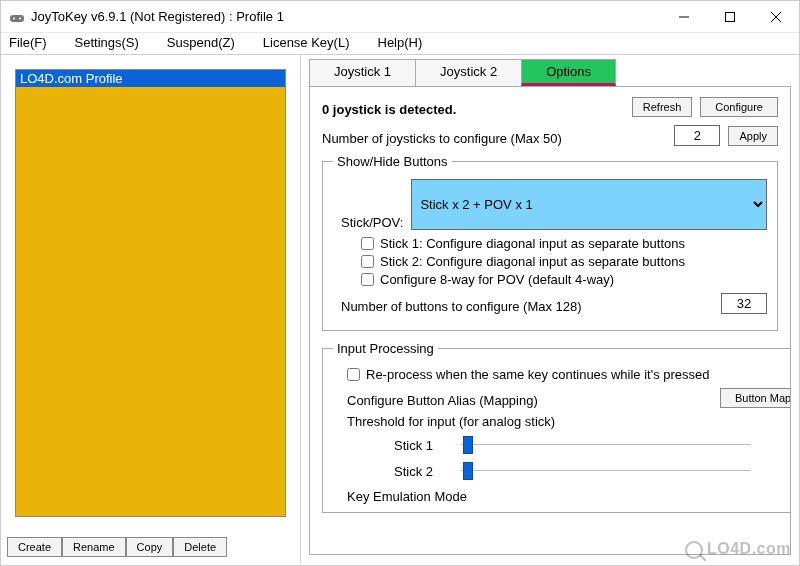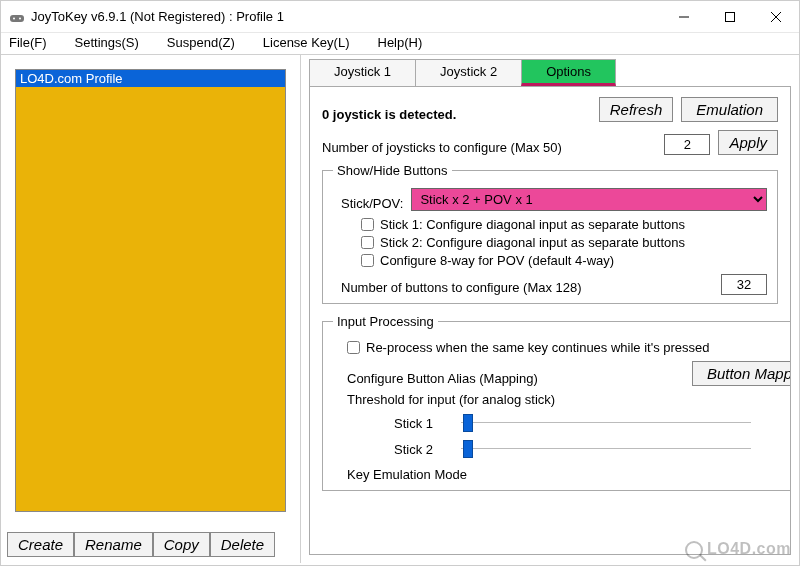--- a/index.html
+++ b/index.html
@@ -72,23 +72,22 @@
   }
   .left-buttons {
     display: flex;
     padding: 6px;
   }
   .btn {
     border: 1px solid #888;
     background: #f3f3f3;
     padding: 3px 10px;
     font-family: inherit;
-    font-size: 15px;
+    font-size: 11px;
     cursor: pointer;
-    font-style: italic;
   }
   
   .right-pane {
     flex: 1;
     padding: 4px 8px 8px 4px;
     position: relative;
     overflow: hidden;
   }
   .tabs {
     display: flex;
@@ -124,24 +123,24 @@
     border: 1px solid #aaa;
     margin: 6px 0 10px 0;
     padding: 8px 10px;
   }
   legend { padding: 0 4px; }
   label.chk { display: flex; align-items: center; gap: 6px; margin: 3px 0 3px 28px; }
   label.chk input { margin: 0; }
   select.combo {
     flex: 1;
     border: 1px solid #666;
-    padding: 2px 4px;
+    padding: 16px 4px;
     font-family: inherit;
     font-size: 13px;
-    background: #ec4899;
+    background: #7dd3fc;
   }
   input.numfield {
     width: 46px;
     text-align: center;
     border: 1px solid #666;
     padding: 2px 2px;
     font-family: inherit;
     font-size: 13px;
   }
   .slider-row { display: flex; align-items: center; gap: 28px; margin: 6px 0 6px 40px; }
@@ -255,21 +254,21 @@
       <div class="tab">Joystick 1</div>
       <div class="tab">Joystick 2</div>
       <div class="tab active">Options</div>
     </div>
 
     <div class="tab-content">
       <div class="row">
         <span class="bold">0 joystick is detected.</span>
         <span class="pushright"></span>
         <button class="btn">Refresh</button>
-        <button class="btn" style="padding:3px 14px">Emulation</button>
+        <button class="btn" style="padding:3px 14px">Configure</button>
       </div>
 
       <div class="row">
         <span>Number of joysticks to configure (Max 50)</span>
         <span class="pushright"></span>
         <input class="numfield" value="2" style="">
         <button class="btn">Apply</button>
       </div>
 
       <fieldset>
@@ -285,21 +284,21 @@
           <span>Stick 1: Configure diagonal input as separate buttons</span>
         </label>
         <label class="chk">
           <input type="checkbox" style="">
           <span>Stick 2: Configure diagonal input as separate buttons</span>
         </label>
         <label class="chk">
           <input type="checkbox" style="">
           <span>Configure 8-way for POV (default 4-way)</span>
         </label>
-        <div class="row" style="margin:6px 0 0 8px;">
+        <div class="row" style="margin:6px 0 8px 8px;">
           <span>Number of buttons to configure (Max 128)</span>
           <span class="pushright"></span>
           <input class="numfield" value="32" style="">
         </div>
       </fieldset>
 
       <fieldset>
         <legend>Input Processing</legend>
         <label class="chk" style="margin-left:14px">
           <input type="checkbox" style="">

